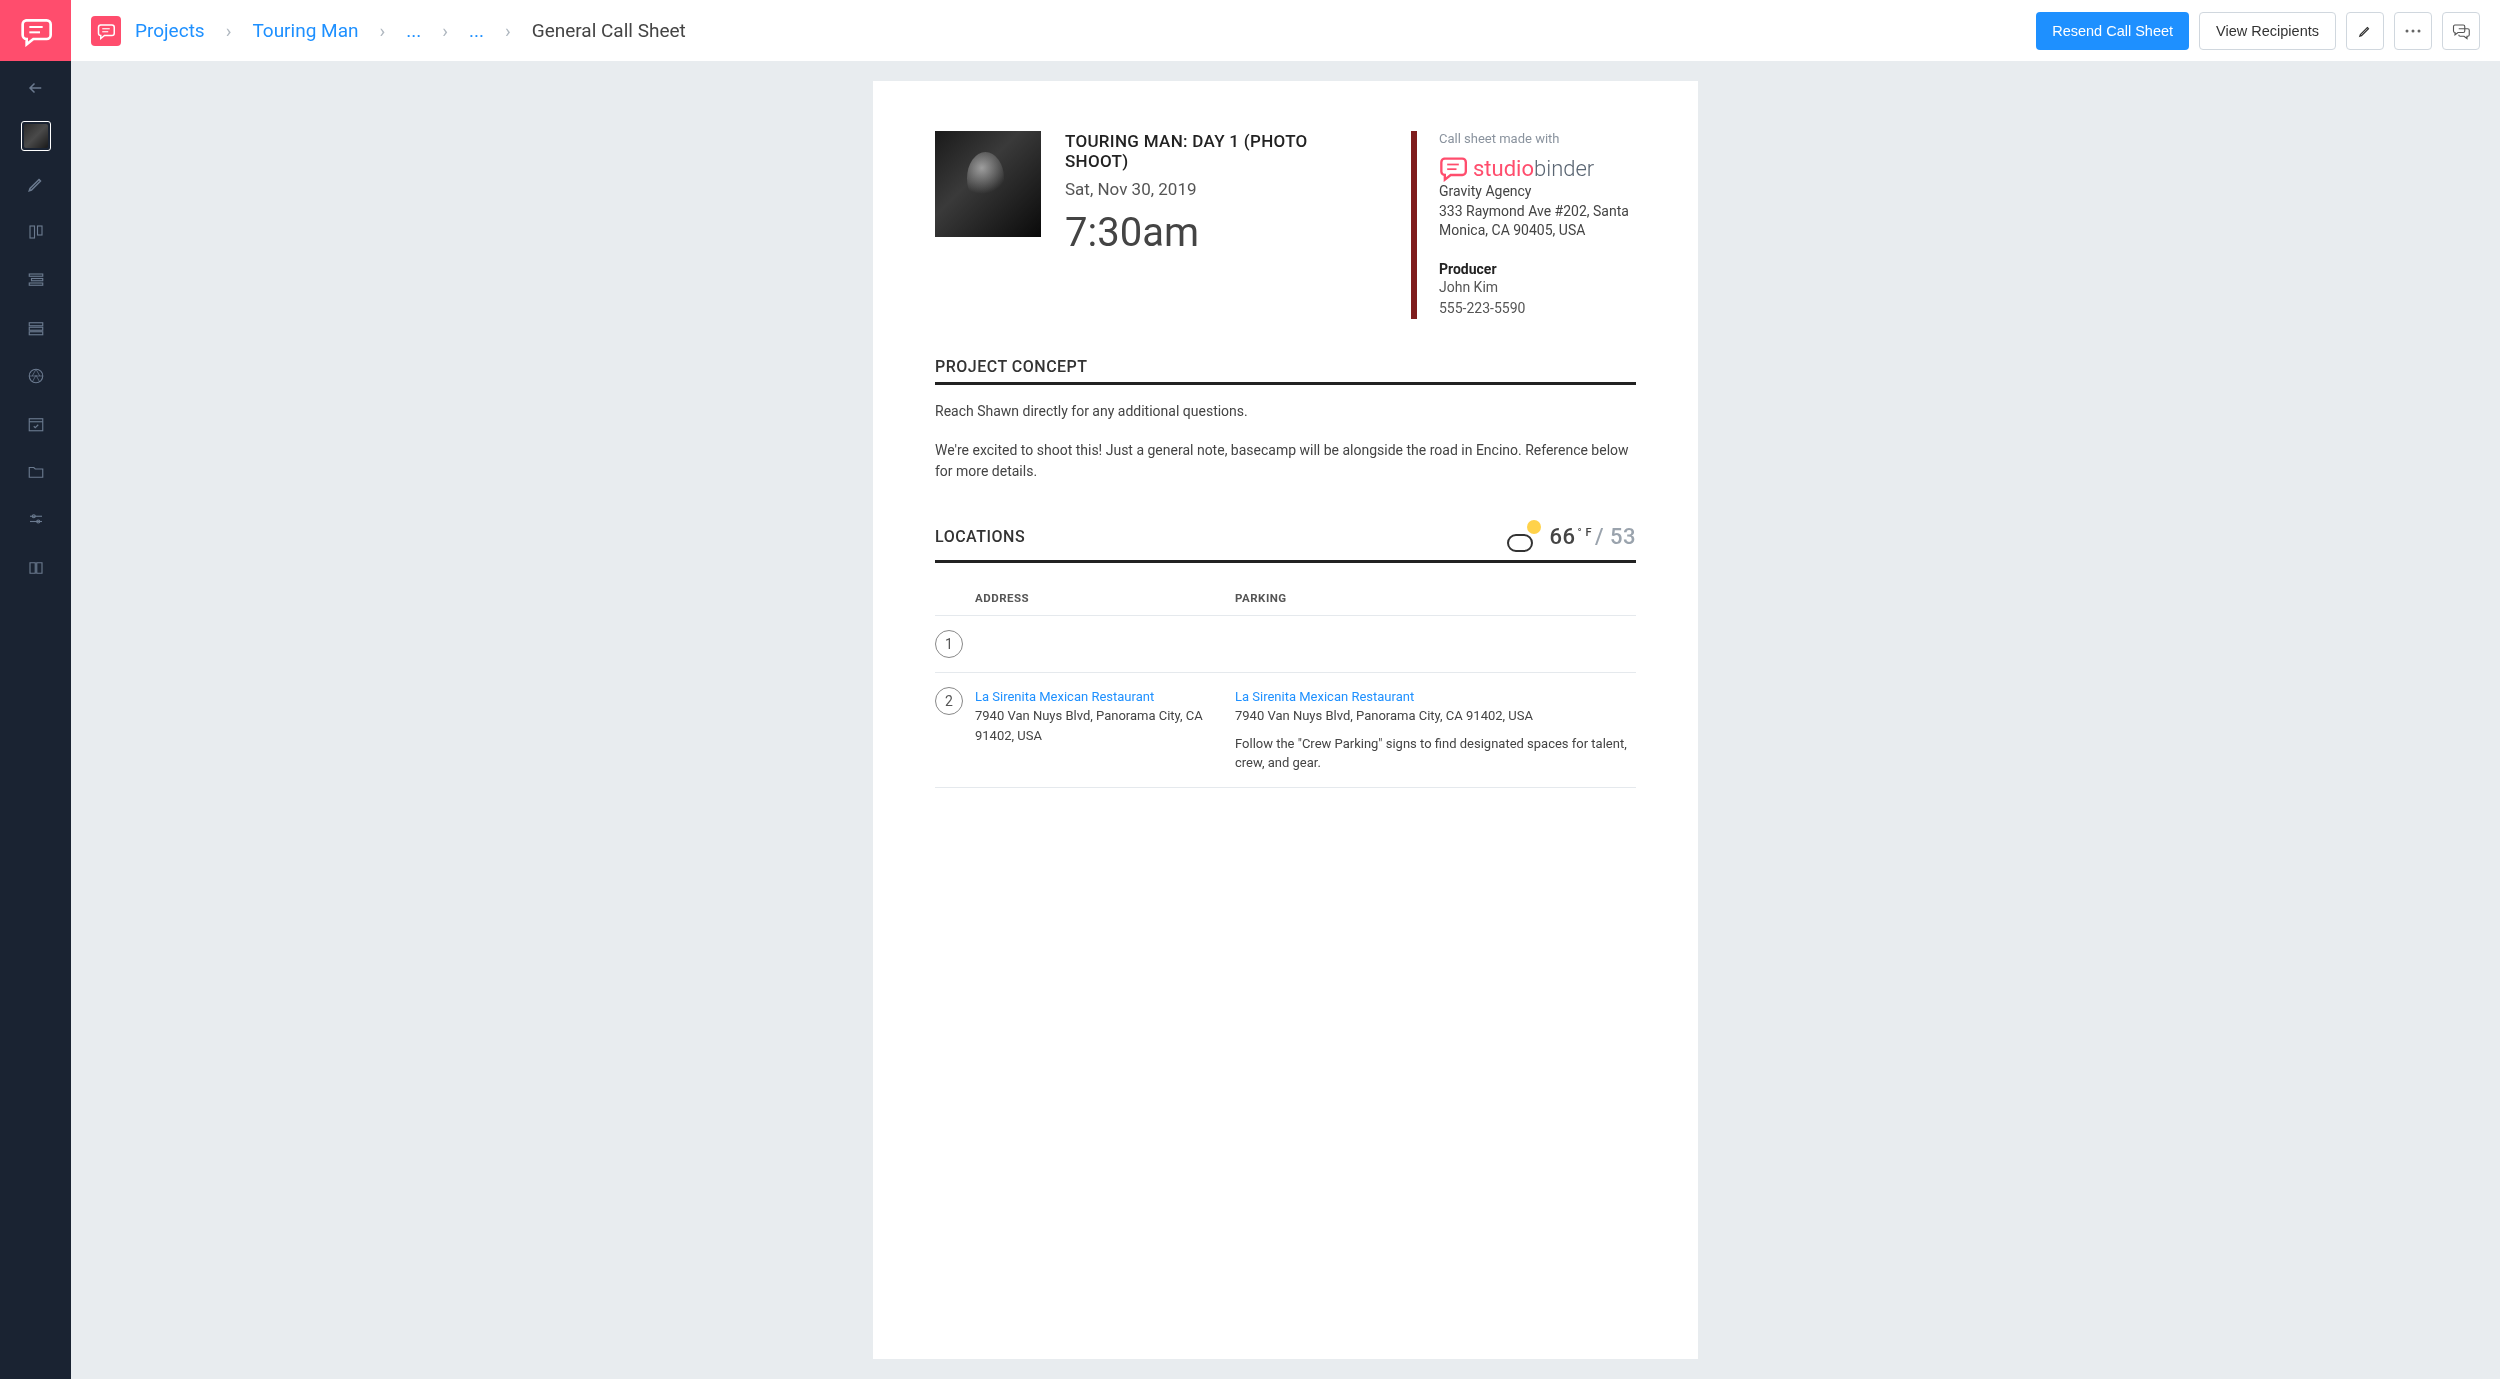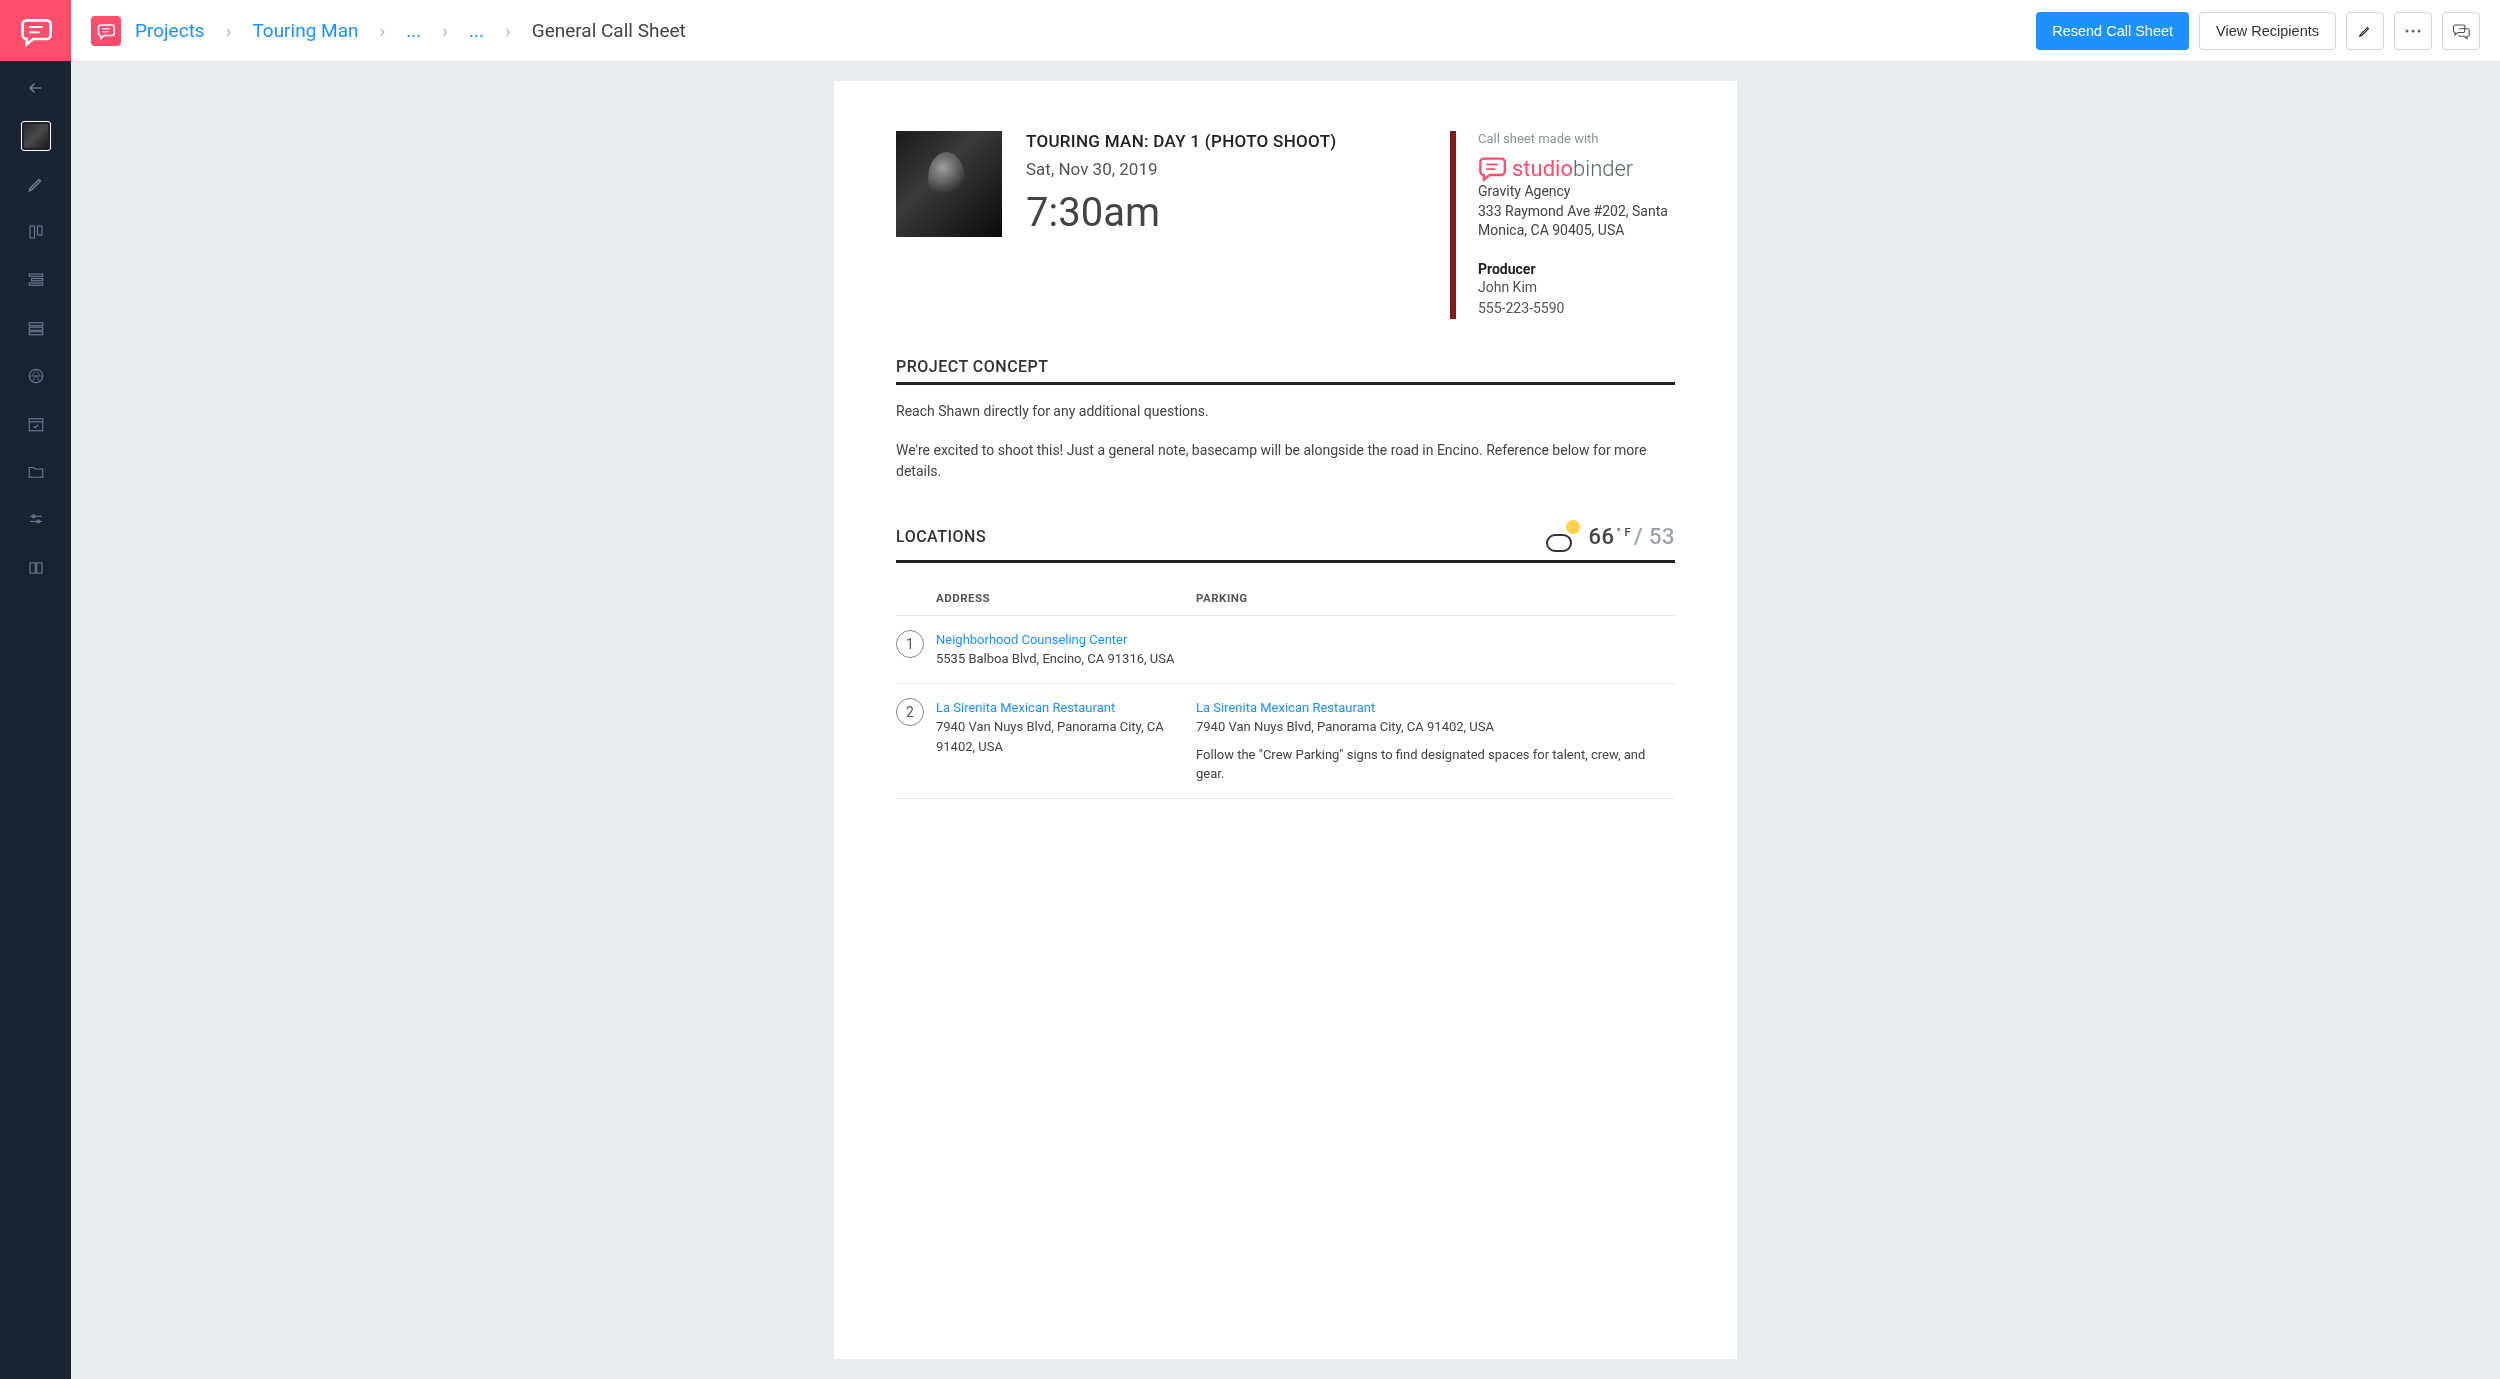--- a/index.html
+++ b/index.html
@@ -20,21 +20,21 @@
 .breadcrumb{display:flex;align-items:center;gap:18px;font-size:19px}
 .breadcrumb a{color:#1e90ff;text-decoration:none;cursor:pointer}
 .breadcrumb .sep{color:#b0b8c0;margin:0 3px}
 .breadcrumb .current{color:#444}
 .topbar-actions{margin-left:auto;display:flex;align-items:center;gap:10px}
 .btn{height:38px;padding:16px 16px;border-radius:4px;font-size:14.5px;cursor:pointer;border:none;display:inline-flex;align-items:center;justify-content:center}
 .btn-primary{background:#1e90ff;color:#fff}
 .btn-outline{background:#fff;border:1px solid #d0d7de;color:#333}
 .icon-btn{width:38px;padding:0}
 .content{flex:1;overflow:auto;display:flex;justify-content:center;padding:20px 0}
-.sheet{width:903px;background:#fff;padding:50px 62px}
+.sheet{width:825px;background:#fff;padding:50px 62px}
 .header-row{display:flex;gap:40px}
 .header-left{display:flex;gap:24px;flex:1}
 .project-thumb{width:106px;height:106px;background:linear-gradient(135deg,#1a1a1a 0%,#3a3a3a 40%,#0a0a0a 100%);flex-shrink:0;position:relative}
 .project-thumb::after{content:"";position:absolute;left:30%;top:20%;width:35%;height:50%;background:radial-gradient(circle at 40% 30%,rgba(200,200,200,0.7) 0%,transparent 60%);border-radius:50%}
 .header-info{display:flex;flex-direction:column;gap:8px}
 .project-title{font-size:17px;font-weight:500;letter-spacing:.3px;color:#222}
 .project-date{font-size:17px;color:#555}
 .project-time{font-size:40px;color:#444;font-weight:400;margin-top:2px}
 .header-right{border-left:6px solid #7f1d1d;padding-left:22px;width:225px}
 .made-with{font-size:13px;color:#8a939e;margin-bottom:8px}
@@ -248,24 +248,20 @@
           </div>
           <div class="loc-thead">
             <div class="col-addr">ADDRESS</div>
             <div>PARKING</div>
           </div>
           <div id="loc-rows">
               <div class="loc-row">
                 <div class="loc-num">
                   <div class="circle">1</div>
                 </div>
-                <div class="loc-col park">
-                  <div class="loc-link">Neighborhood Counseling Center</div>
-                  <div>5535 Balboa Blvd, Encino, CA 91316, USA</div>
-                </div>
               </div>
               <div class="loc-row">
                 <div class="loc-num">
                   <div class="circle">2</div>
                 </div>
                 <div class="loc-col addr">
                   <div class="loc-link">La Sirenita Mexican Restaurant</div>
                   <div>7940 Van Nuys Blvd, Panorama City, CA 91402, USA</div>
                 </div>
                 <div class="loc-col park">

